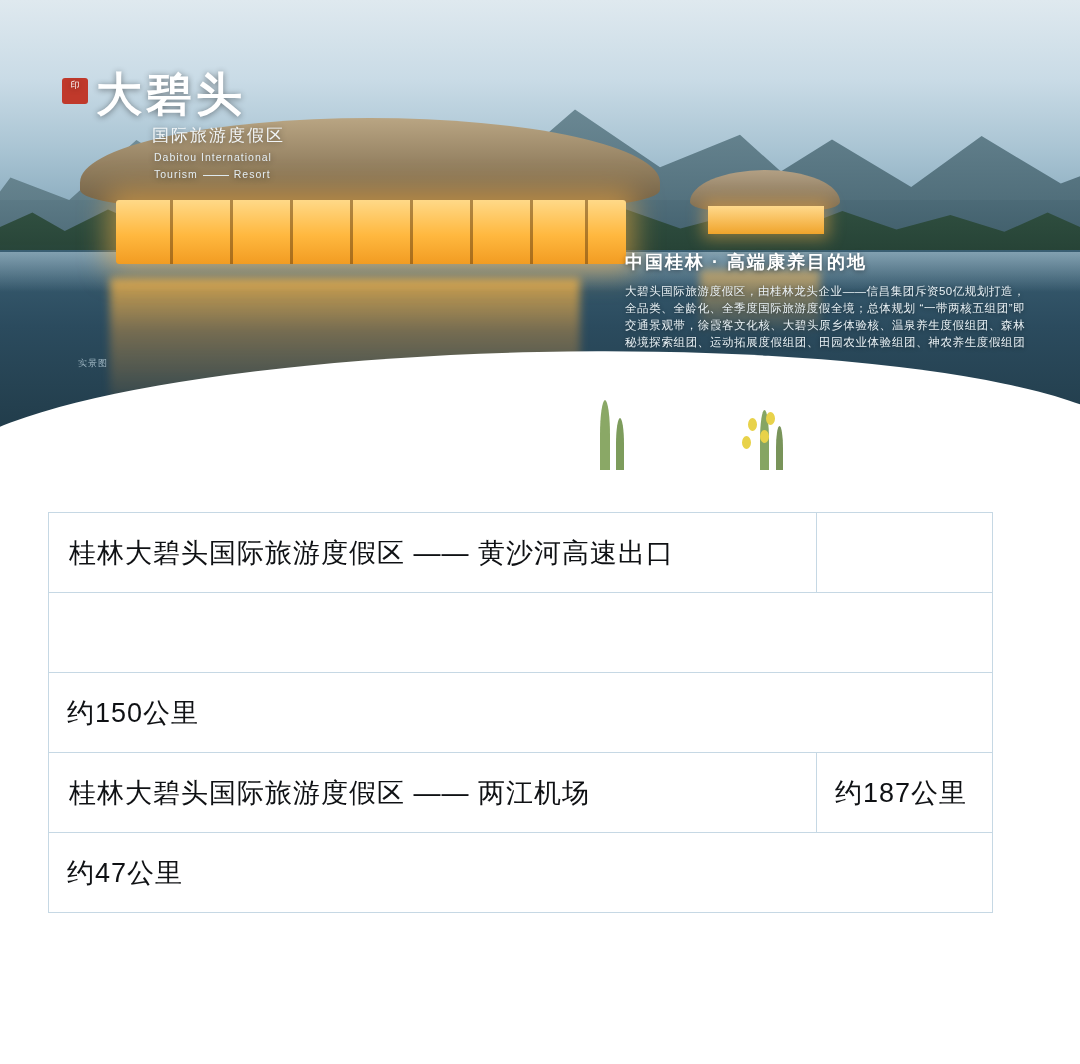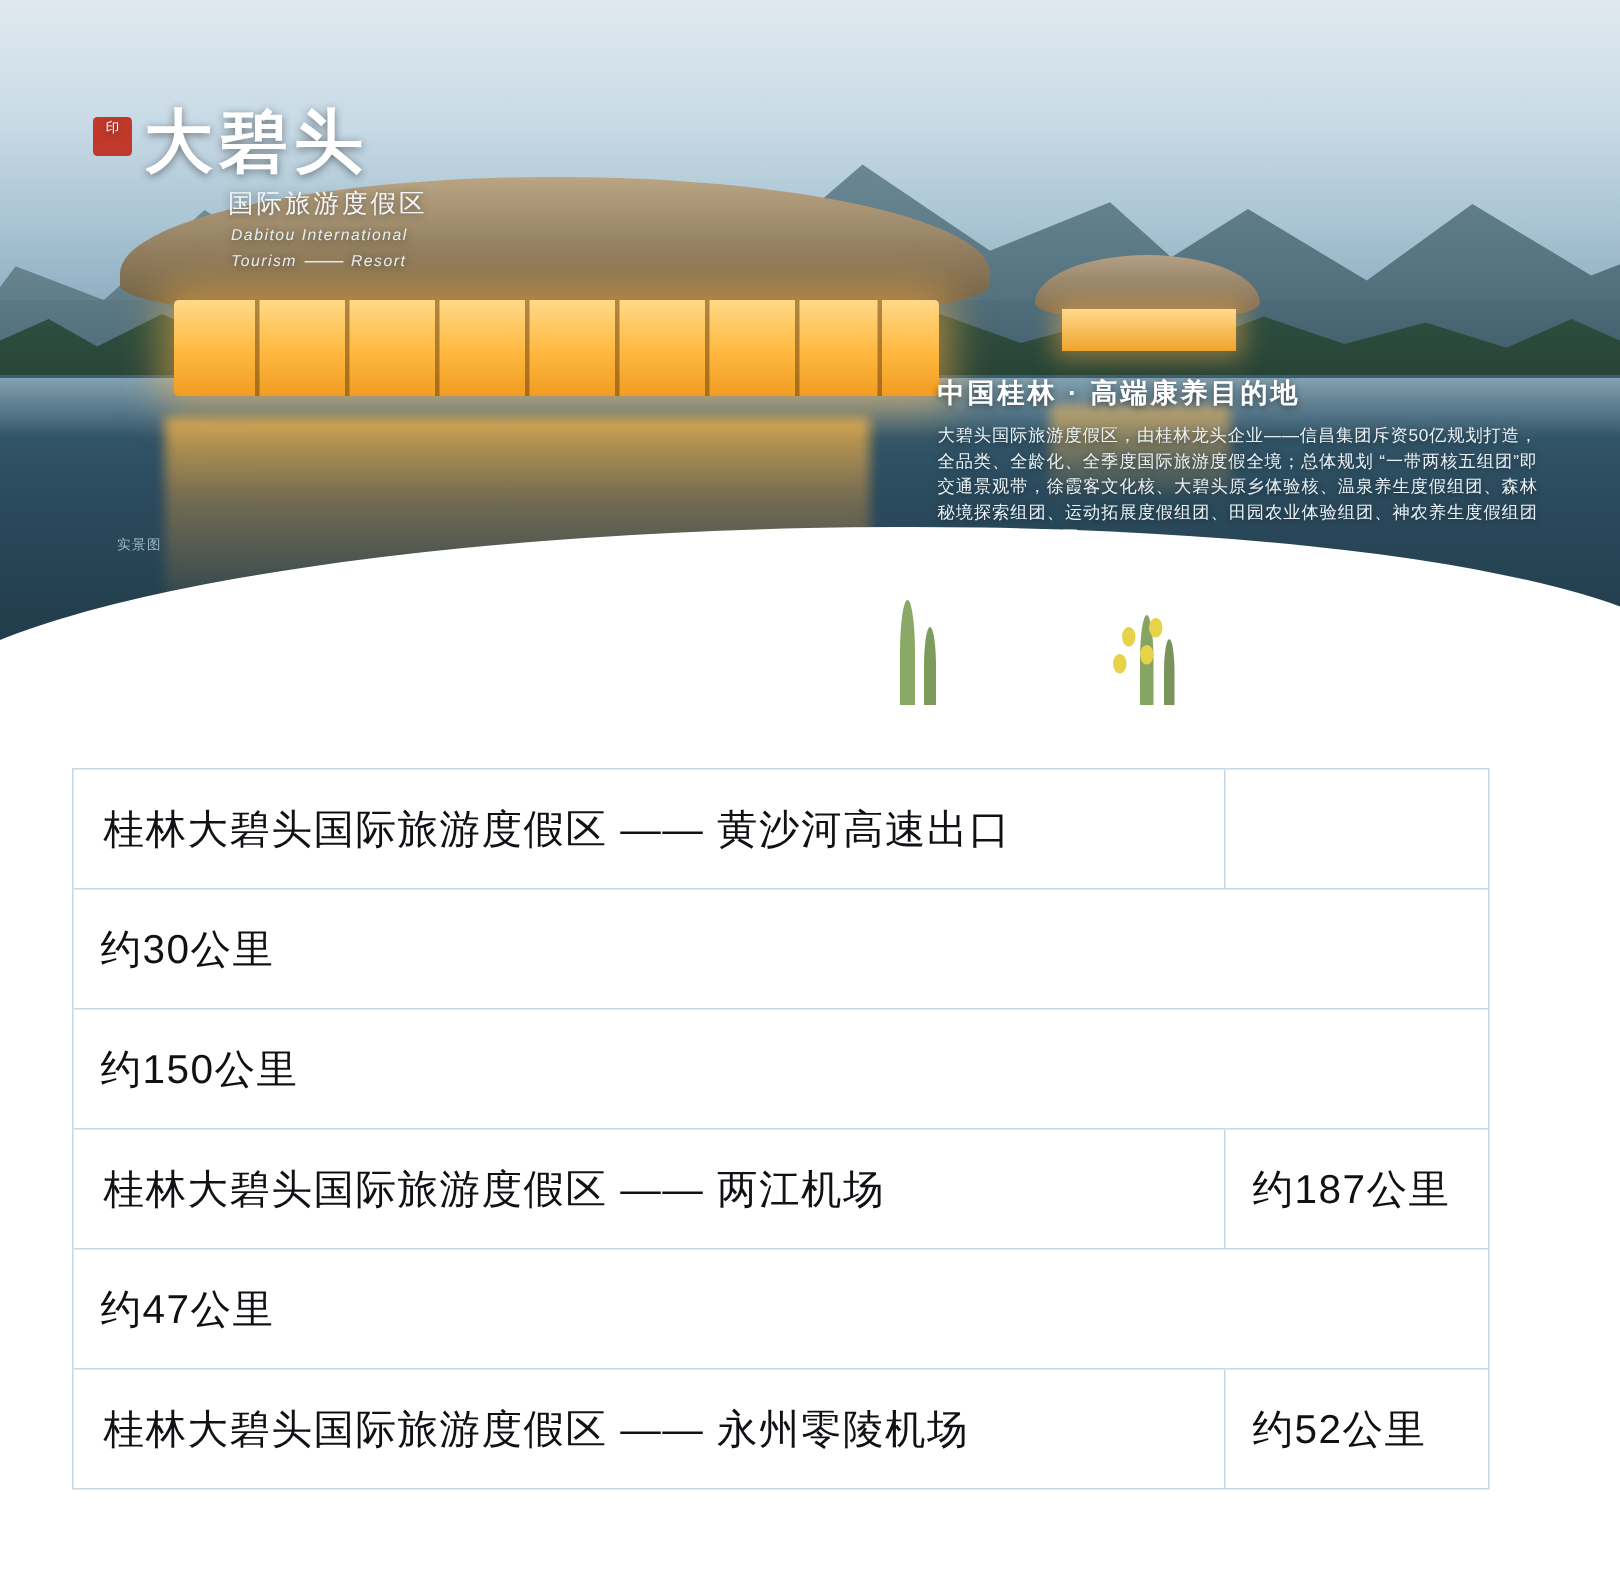--- a/index.html
+++ b/index.html
@@ -144,21 +144,21 @@
     font-size:46px; font-weight:bold; letter-spacing:4px;
     line-height:52px;
     color:#ffffff;
   }
   .logo-sub {
     margin-left:90px; margin-top:4px;
     font-size:17px; letter-spacing:2px; color:#f2f6f8;
   }
   .logo-en {
     margin-left:92px; margin-top:3px;
-    font-size:10.5px; letter-spacing:1px; color:#e4edf2; line-height:14px;font-style:italic;
+    font-size:10.5px; letter-spacing:1px; color:#e4edf2; line-height:14px;
   }
   .logo-en .rule {
     display:inline-block; width:26px; height:1px; background:#dfe9ee;
     vertical-align:middle; margin:0 5px;
   }
 
   
   .hero-copy { position:absolute; left:625px; top:250px; width:400px; color:#ffffff; }
   .hero-title {
     font-size:18px; font-weight:bold; letter-spacing:2px;
@@ -272,34 +272,29 @@
   <div class="flower" style="left:766px; top:412px;"></div>
 </div>
 
 <div class="table-wrap">
 
   <div class="row">
     <div class="cell-route">桂林大碧头国际旅游度假区 —— 黄沙河高速出口</div>
   </div>
 
   <div class="row">
-    <div class="cell-dist">约30公里</div>
   </div>
 
   <div class="row">
     <div class="cell-dist">约150公里</div>
   </div>
 
   <div class="row">
     <div class="cell-route">桂林大碧头国际旅游度假区 —— 两江机场</div>
     <div class="cell-dist">约187公里</div>
   </div>
 
   <div class="row">
     <div class="cell-dist">约47公里</div>
   </div>
 
-  <div class="row">
-    <div class="cell-route">桂林大碧头国际旅游度假区 —— 永州零陵机场</div>
-    <div class="cell-dist">约52公里</div>
-  </div>
 
 </div>
 
 </body></html>

